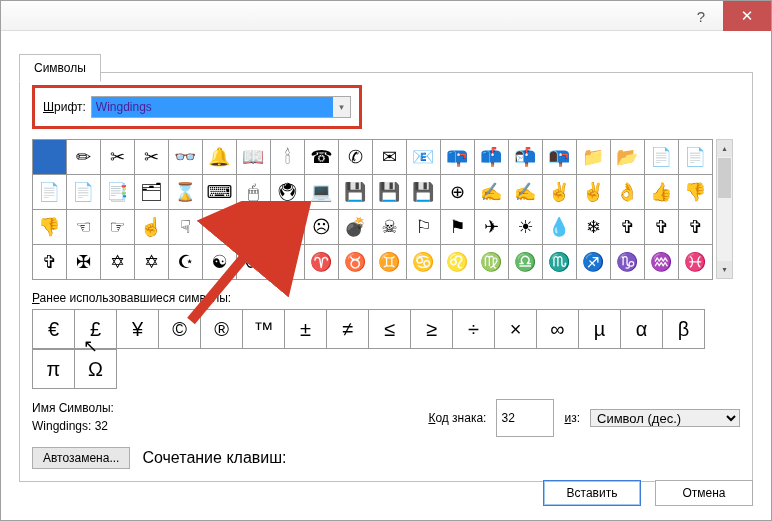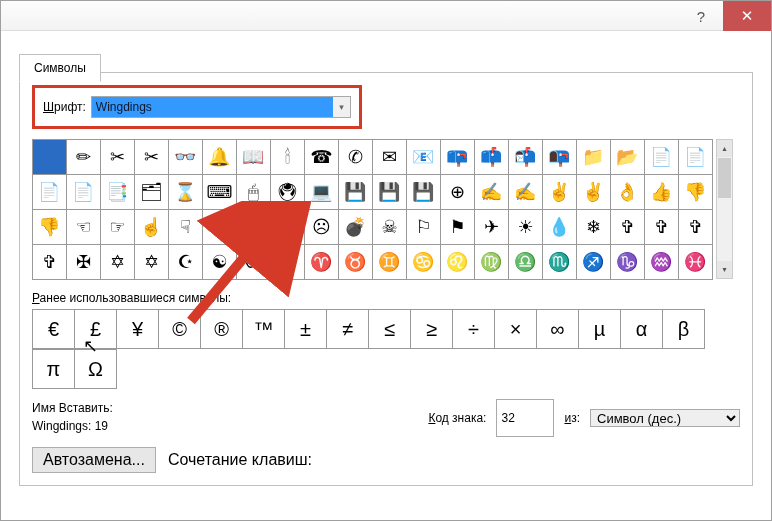--- a/index.html
+++ b/index.html
@@ -13,41 +13,41 @@
 .content { padding: 14px 18px 14px 18px; }
 .tabs { display: flex; gap: 0; margin-bottom: -1px; }
 .tab { padding: 6px 14px 6px 14px; border: 1px solid #c0c0c0; background: #fff; font-size: 12px; cursor: pointer; position: relative; top: 9px; }
 .tab.active { border-bottom: 1px solid #fff; z-index: 2; }
 .tab.inactive { background: #f7f7f7; border-left: none; }
 .panel { border: 1px solid #c0c0c0; padding: 12px 12px 12px 12px; min-height: 372px; }
 .fontrow { display: flex; align-items: center; gap: 5px; border: 3px solid #d43a27; padding: 8px 8px; width: 330px; margin-bottom: 10px; }
 .fontrow label { font-size: 12px; }
 .fontrow label .u { text-decoration: underline; }
 .fontselect { flex: 1; position: relative; }
-.fontselect input { width: 100%; height: 22px; border: 1px solid #a9a9a9; padding: 0 20px 0 4px; font-size: 12px; background: #3399ff; color: #0f172a; }
+.fontselect input { width: 100%; height: 22px; border: 1px solid #a9a9a9; padding: 0 20px 0 4px; font-size: 12px; background: #3399ff; color: #4c1d95; }
 .fontselect .chev { position: absolute; right: 0; top: 0; width: 18px; height: 22px; border: 1px solid #a9a9a9; border-left: none; background: #f0f0f0; display: flex; align-items: center; justify-content: center; font-size: 9px; color: #666; }
 .gridwrap { display: flex; gap: 2px; }
 .symgrid { display: grid; grid-template-columns: repeat(20, 34px); grid-auto-rows: 35px; }
 .cell { border: 1px solid #999; display: flex; align-items: center; justify-content: center; font-size: 18px; cursor: pointer; margin-right: -1px; margin-bottom: -1px; background: #fff; }
 .cell.sel { background: #2a6bc4; }
 .scrollbar { width: 17px; background: #f0f0f0; border: 1px solid #ccc; position: relative; margin-left: 2px; }
 .scrollbar .arr { height: 17px; background: #e6e6e6; display: flex; align-items: center; justify-content: center; font-size: 8px; color: #555; }
 .scrollbar .thumb { position: absolute; left: 1px; right: 1px; top: 18px; height: 40px; background: #cdcdcd; }
 .section-label { margin: 12px 0 4px 0; font-size: 12px; }
 .section-label .u { text-decoration: underline; }
 .recentgrid { display: grid; grid-template-columns: repeat(16, 42px); grid-auto-rows: 40px; }
 .rcell { border: 1px solid #999; display: flex; align-items: center; justify-content: center; font-size: 20px; cursor: pointer; margin-right: -1px; background: #fff; }
 .inforow { display: flex; justify-content: space-between; align-items: flex-start; margin-top: 10px; }
 .infoleft { font-size: 12px; line-height: 1.5; }
 .inforight { display: flex; align-items: center; gap: 10px; font-size: 12px; }
 .inforight label .u { text-decoration: underline; }
 .codeinput { width: 58px; height: 38px; border: 1px solid #a9a9a9; padding: 0 4px; font-size: 12px; }
 .fromselect { width: 150px; height: 18px; border: 1px solid #a9a9a9; font-size: 13px; padding: 0 2px; }
 .btnrow { display: flex; gap: 12px; align-items: center; margin-top: 10px; }
-.btn { padding: 3px 10px; border: 1px solid #adadad; background: #e7e7e7; font-size: 16px; cursor: pointer; }
+.btn { padding: 3px 10px; border: 1px solid #adadad; background: #e7e7e7; font-size: 12px; cursor: pointer; }
 .shortcut-label { font-size: 16px; }
 .footer { position: absolute; bottom: 14px; right: 18px; display: flex; gap: 14px; }
 .footer .fbtn { width: 98px; height: 26px; border: 1px solid #adadad; background: #fff; font-size: 12px; cursor: pointer; }
 .footer .fbtn.primary { border: 1px solid #3b7dd8; box-shadow: inset 0 0 0 1px #9fc8f2; }
 .arrow-annot { position: absolute; left: 170px; top: 200px; pointer-events: none; }
 .cursor-annot { position: absolute; left: 82px; top: 334px; font-size: 18px; pointer-events: none; color:#000; }
 </style>
 </head>
 <body>
 
@@ -185,38 +185,42 @@
           <div class="rcell">∞</div>
           <div class="rcell">µ</div>
           <div class="rcell">α</div>
           <div class="rcell">β</div>
           <div class="rcell">π</div>
           <div class="rcell">Ω</div>
         </div>
 
       <div class="inforow">
         <div class="infoleft">
-          <div>Имя Вставить:</div>
-          <div>Wingdings: 19</div>
+          <div>Имя Символы:</div>
+          <div>Wingdings: 32</div>
         </div>
         <div class="inforight">
           <label><span class="u">К</span><span>од знака:</span></label>
           <input class="codeinput" type="text" value="32" style="">
           <label><span class="u">и</span><span>з:</span></label>
           <select class="fromselect"><option>Символ (дес.)</option></select>
         </div>
       </div>
 
       <div class="btnrow">
         <button class="btn"><span>Автозамена...</span></button>
         <span class="shortcut-label">Сочетание клавиш:</span>
       </div>
     </div>
   </div>
 
+  <div class="footer">
+    <button class="fbtn primary"><span>Вставить</span></button>
+    <button class="fbtn"><span>Отмена</span></button>
+  </div>
 
   <svg class="arrow-annot" width="140" height="130">
     <defs>
         <marker id="ah" markerWidth="12" markerHeight="12" refX="6" refY="6" orient="auto">
           <path d="M0,0 L12,6 L0,12 Z" fill="#d43a27"></path>
         </marker>
       </defs>
     <line x1="20" y1="120" x2="110" y2="12" stroke="#d43a27" stroke-width="10" marker-end="url(#ah)"></line>
   </svg>
   <div class="cursor-annot">↖</div>

